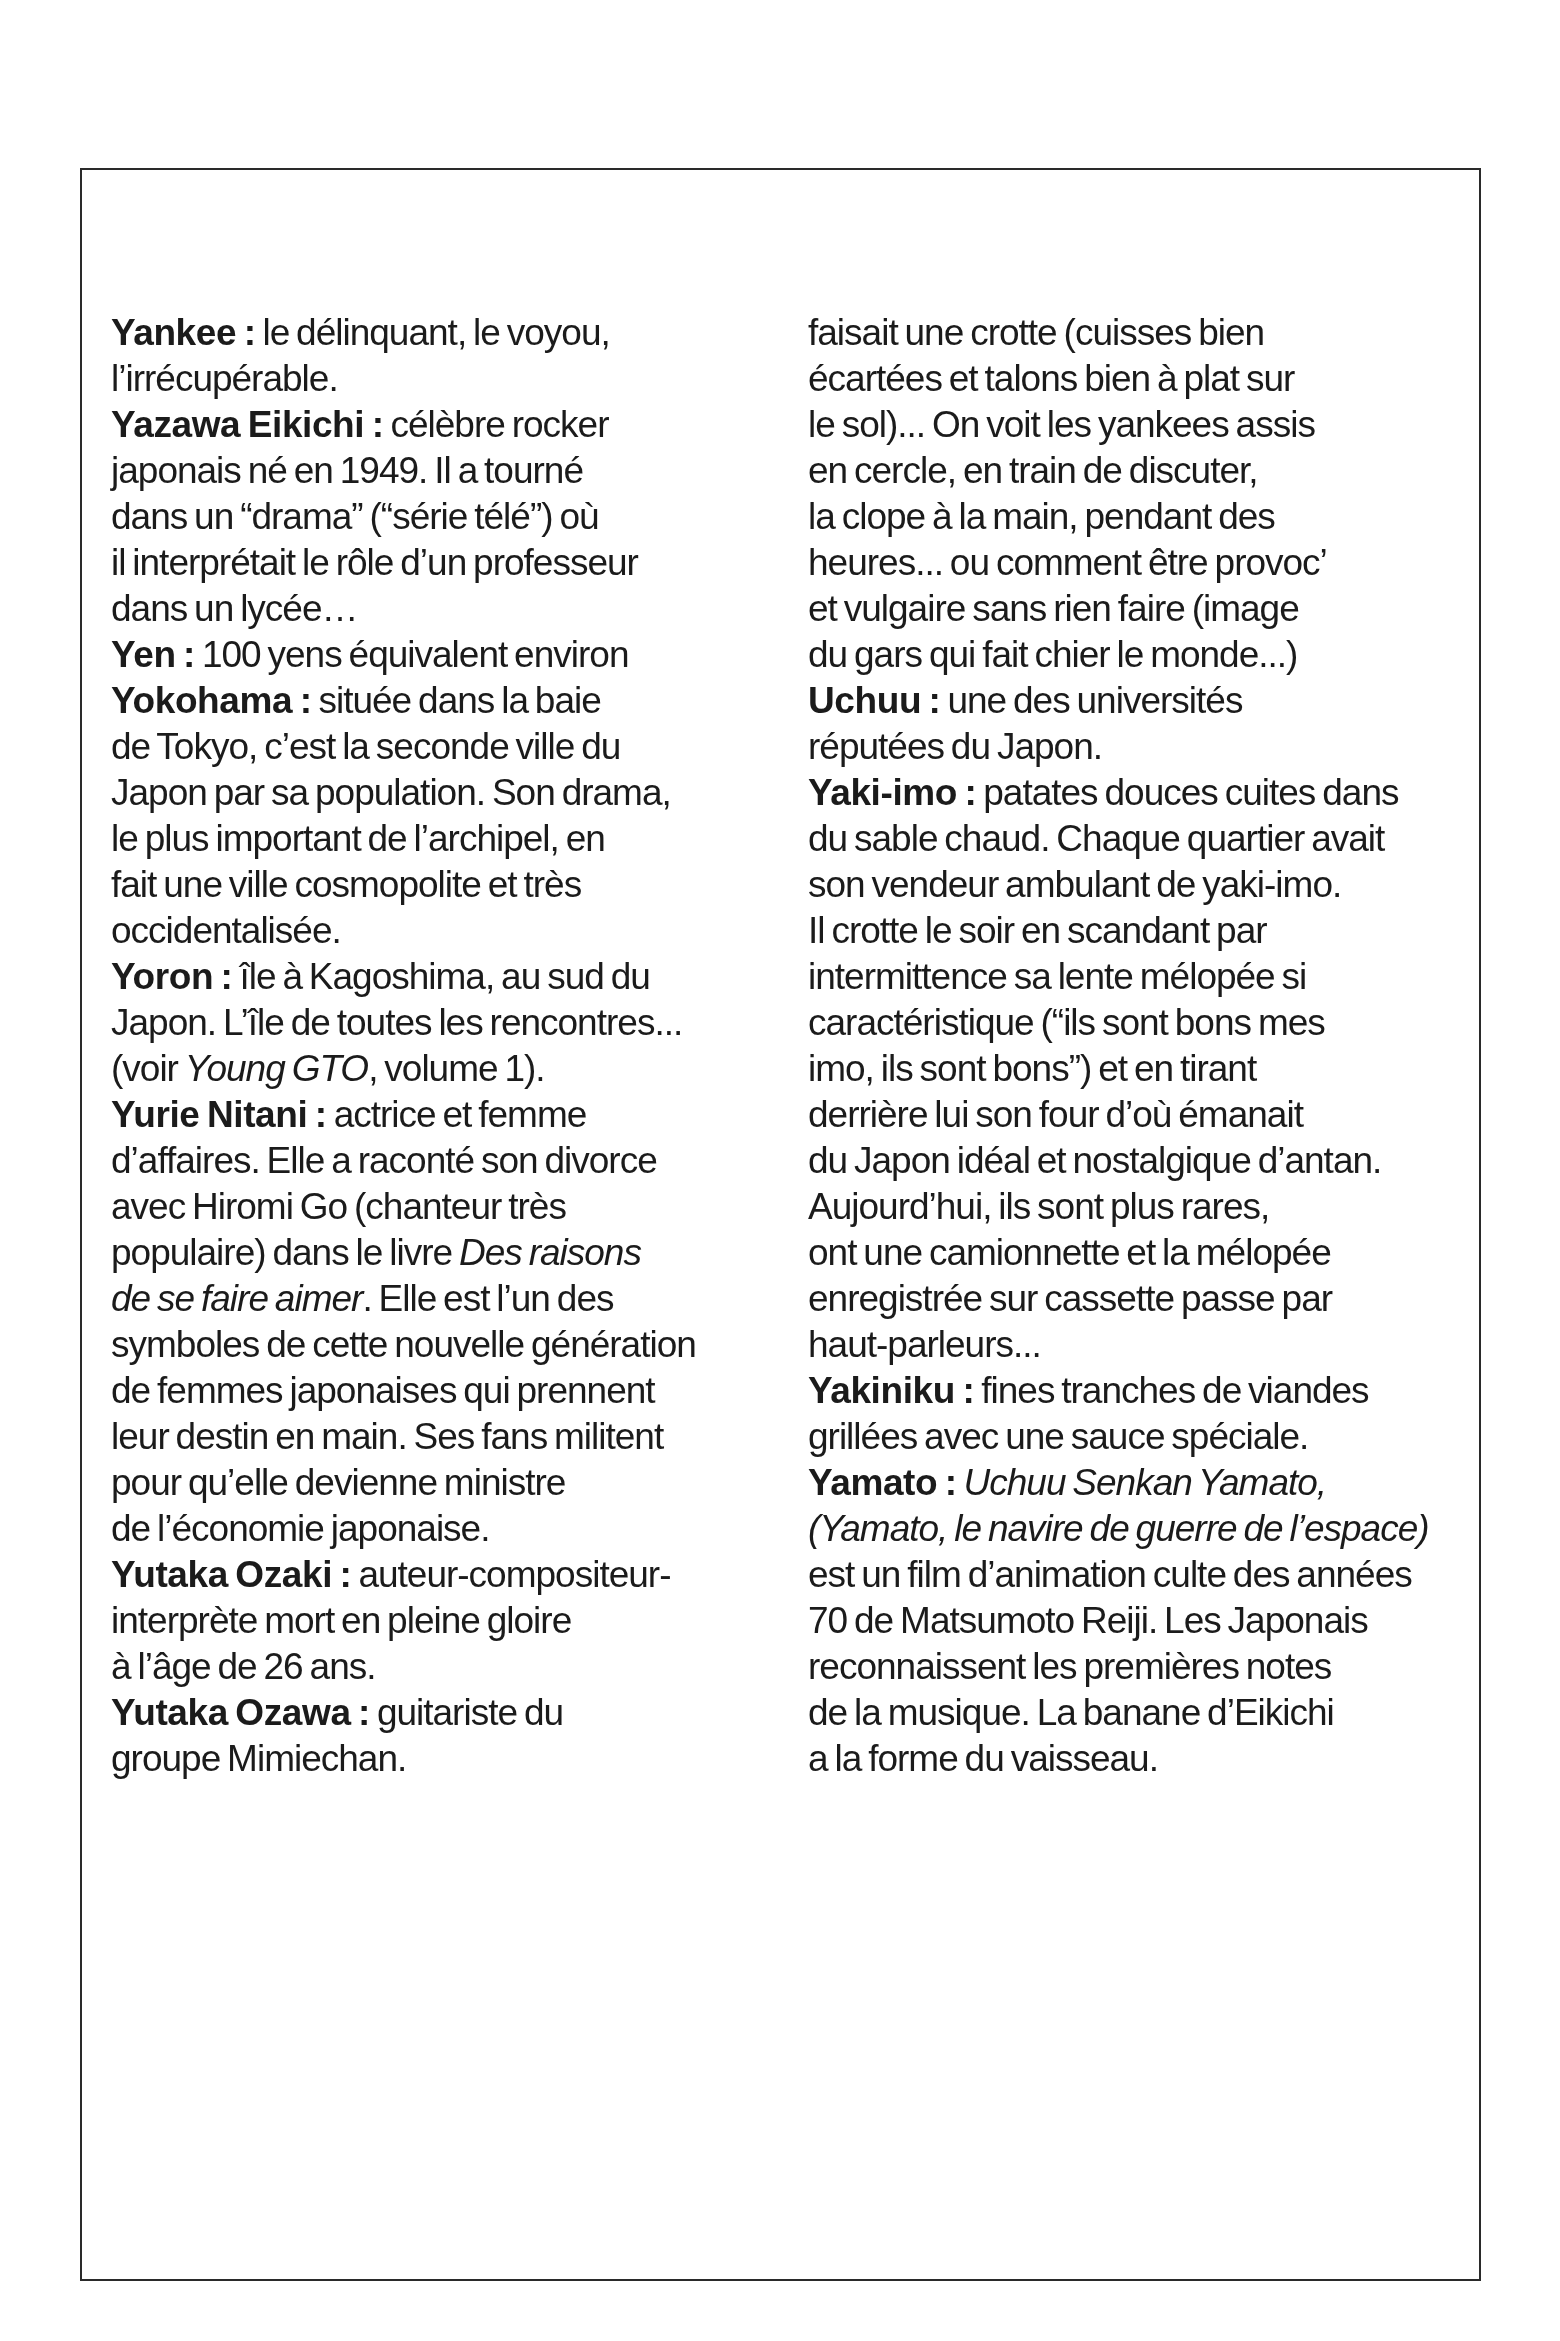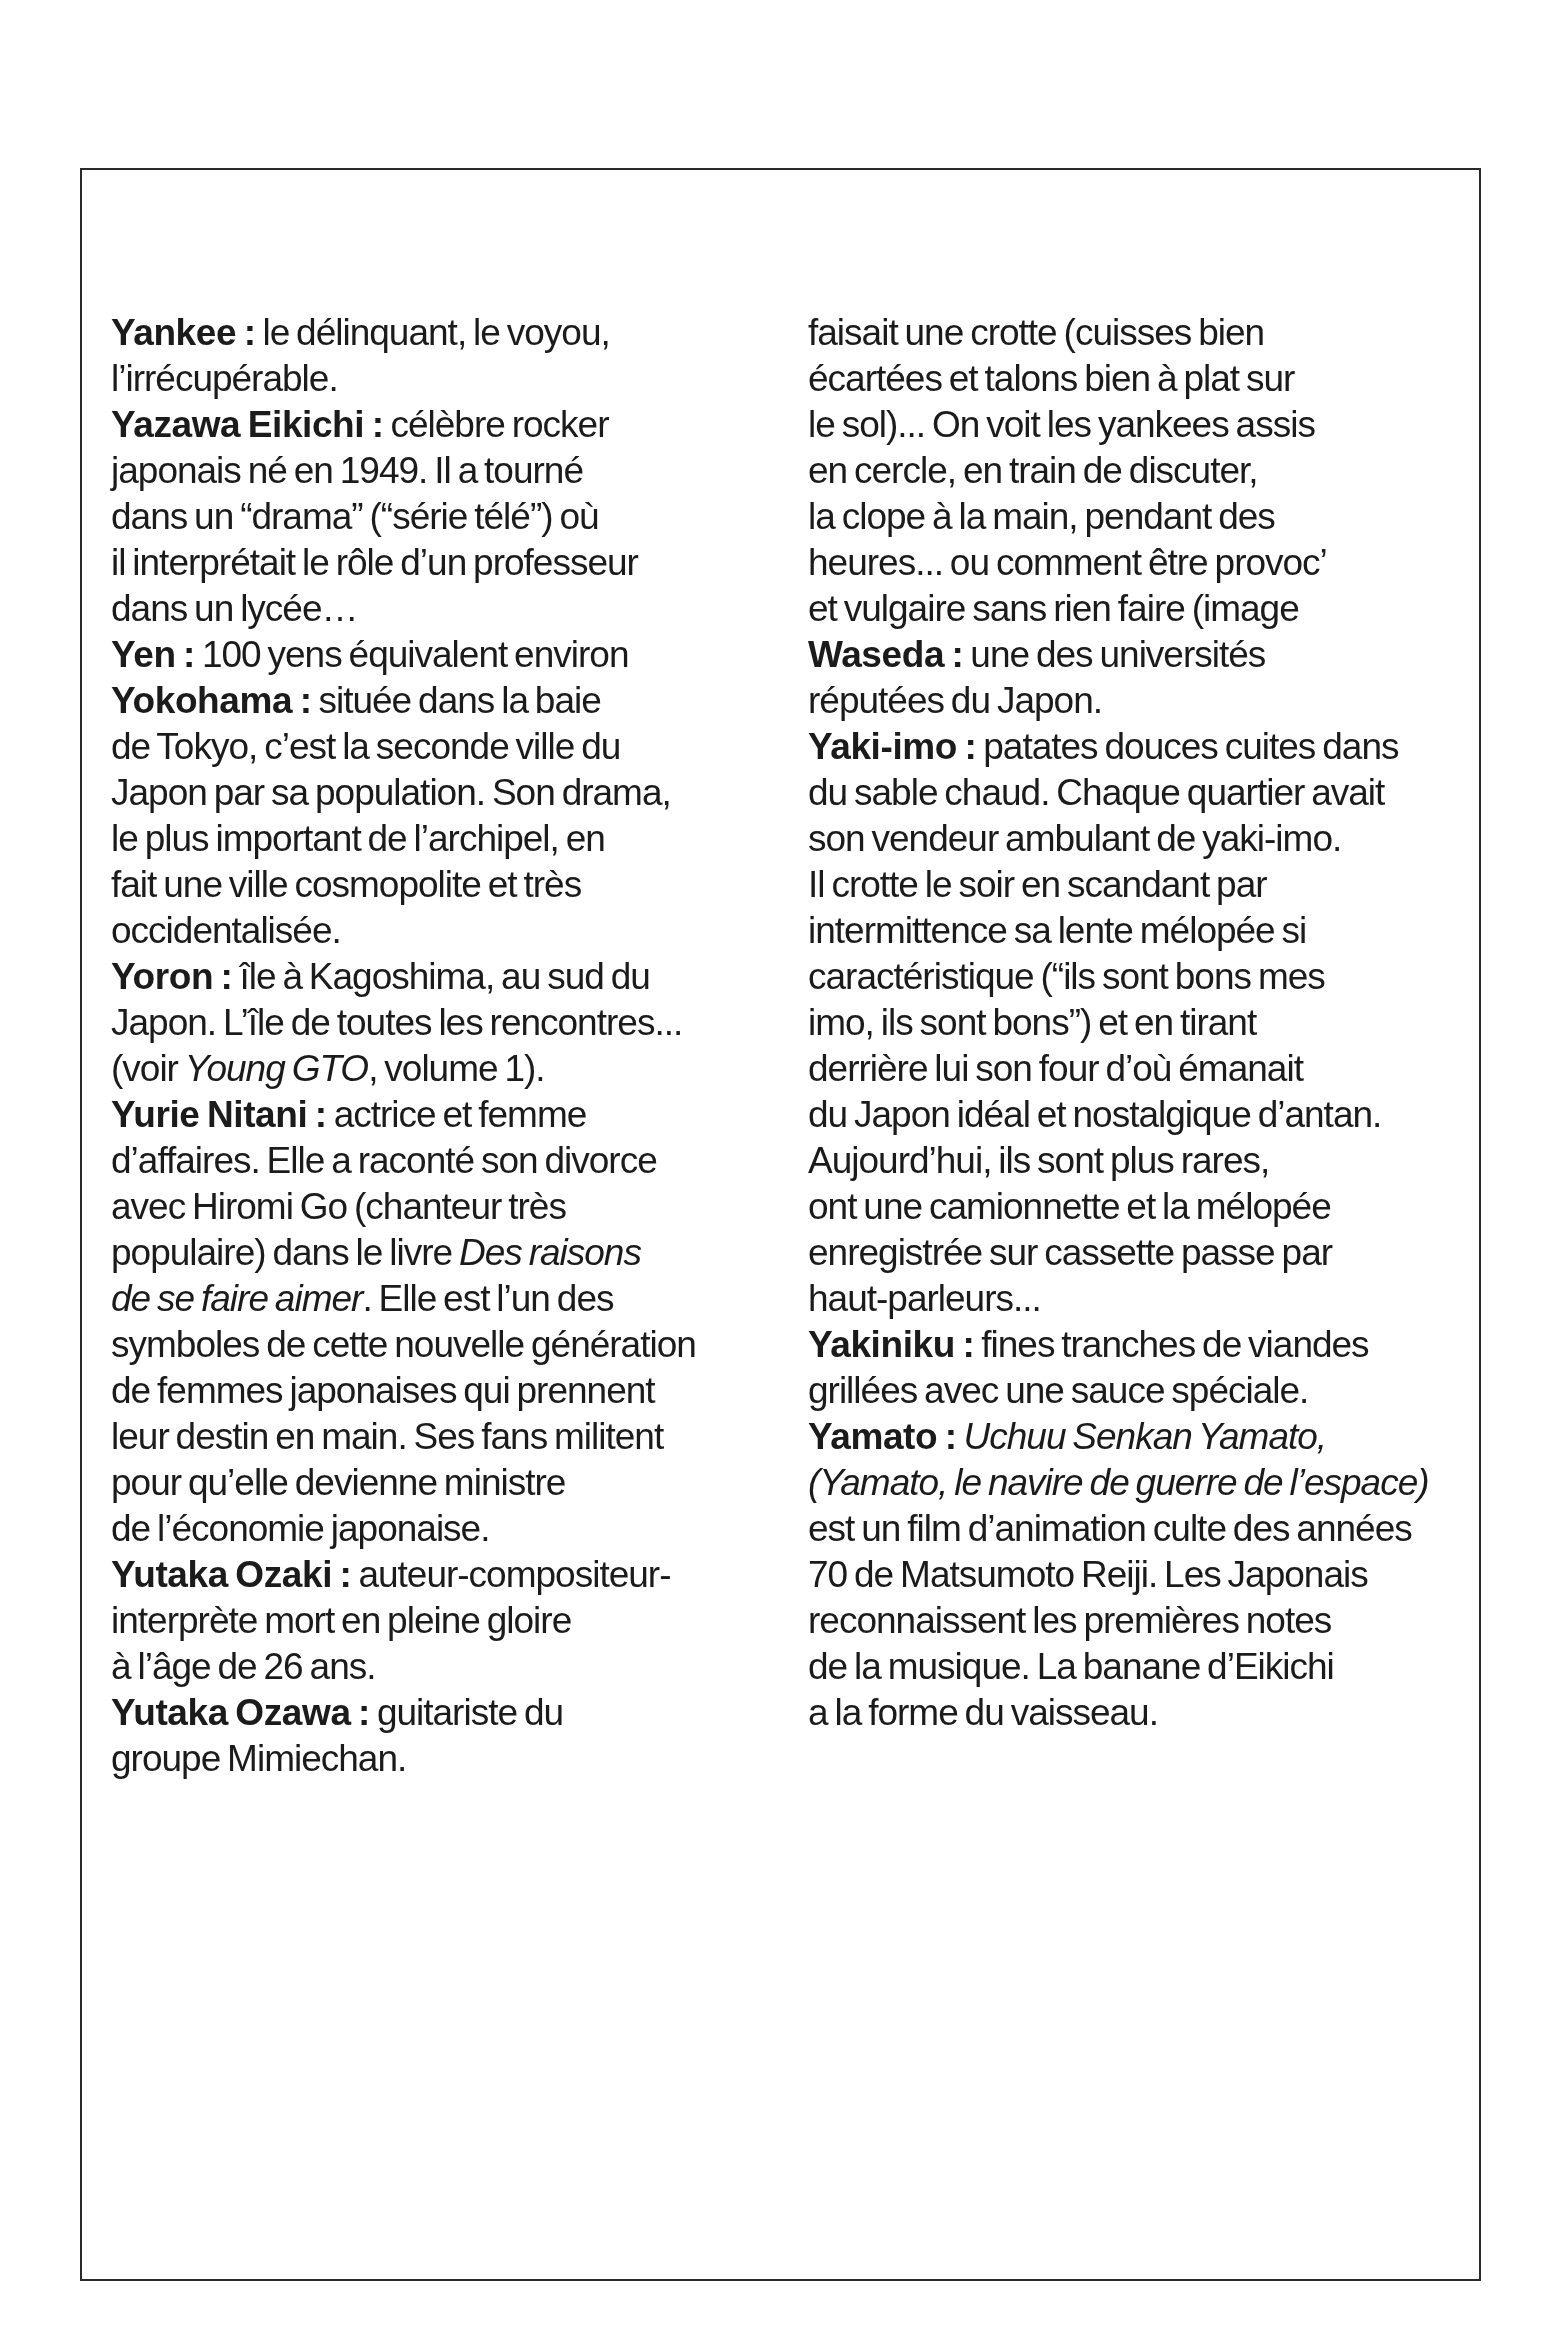--- a/index.html
+++ b/index.html
@@ -90,21 +90,22 @@
         <div class="line"><span>groupe Mimiechan.</span></div>
       </div>
     <div class="column column-right">
         <div class="line"><span>faisait une crotte (cuisses bien</span></div>
         <div class="line"><span>écartées et talons bien à plat sur</span></div>
         <div class="line"><span>le sol)... On voit les yankees assis</span></div>
         <div class="line"><span>en cercle, en train de discuter,</span></div>
         <div class="line"><span>la clope à la main, pendant des</span></div>
         <div class="line"><span>heures... ou comment être provoc’</span></div>
         <div class="line"><span>et vulgaire sans rien faire (image</span></div>
-        <div class="line"><span class="term">Waseda :</span><span> une des universités</span></div>
+        <div class="line"><span>du gars qui fait chier le monde...)</span></div>
+        <div class="line"><span class="term">Uchuu :</span><span> une des universités</span></div>
         <div class="line"><span>réputées du Japon.</span></div>
         <div class="line"><span class="term">Yaki-imo :</span><span> patates douces cuites dans</span></div>
         <div class="line"><span>du sable chaud. Chaque quartier avait</span></div>
         <div class="line"><span>son vendeur ambulant de yaki-imo.</span></div>
         <div class="line"><span>Il crotte le soir en scandant par</span></div>
         <div class="line"><span>intermittence sa lente mélopée si</span></div>
         <div class="line"><span>caractéristique (“ils sont bons mes</span></div>
         <div class="line"><span>imo, ils sont bons”) et en tirant</span></div>
         <div class="line"><span>derrière lui son four d’où émanait</span></div>
         <div class="line"><span>du Japon idéal et nostalgique d’antan.</span></div>

